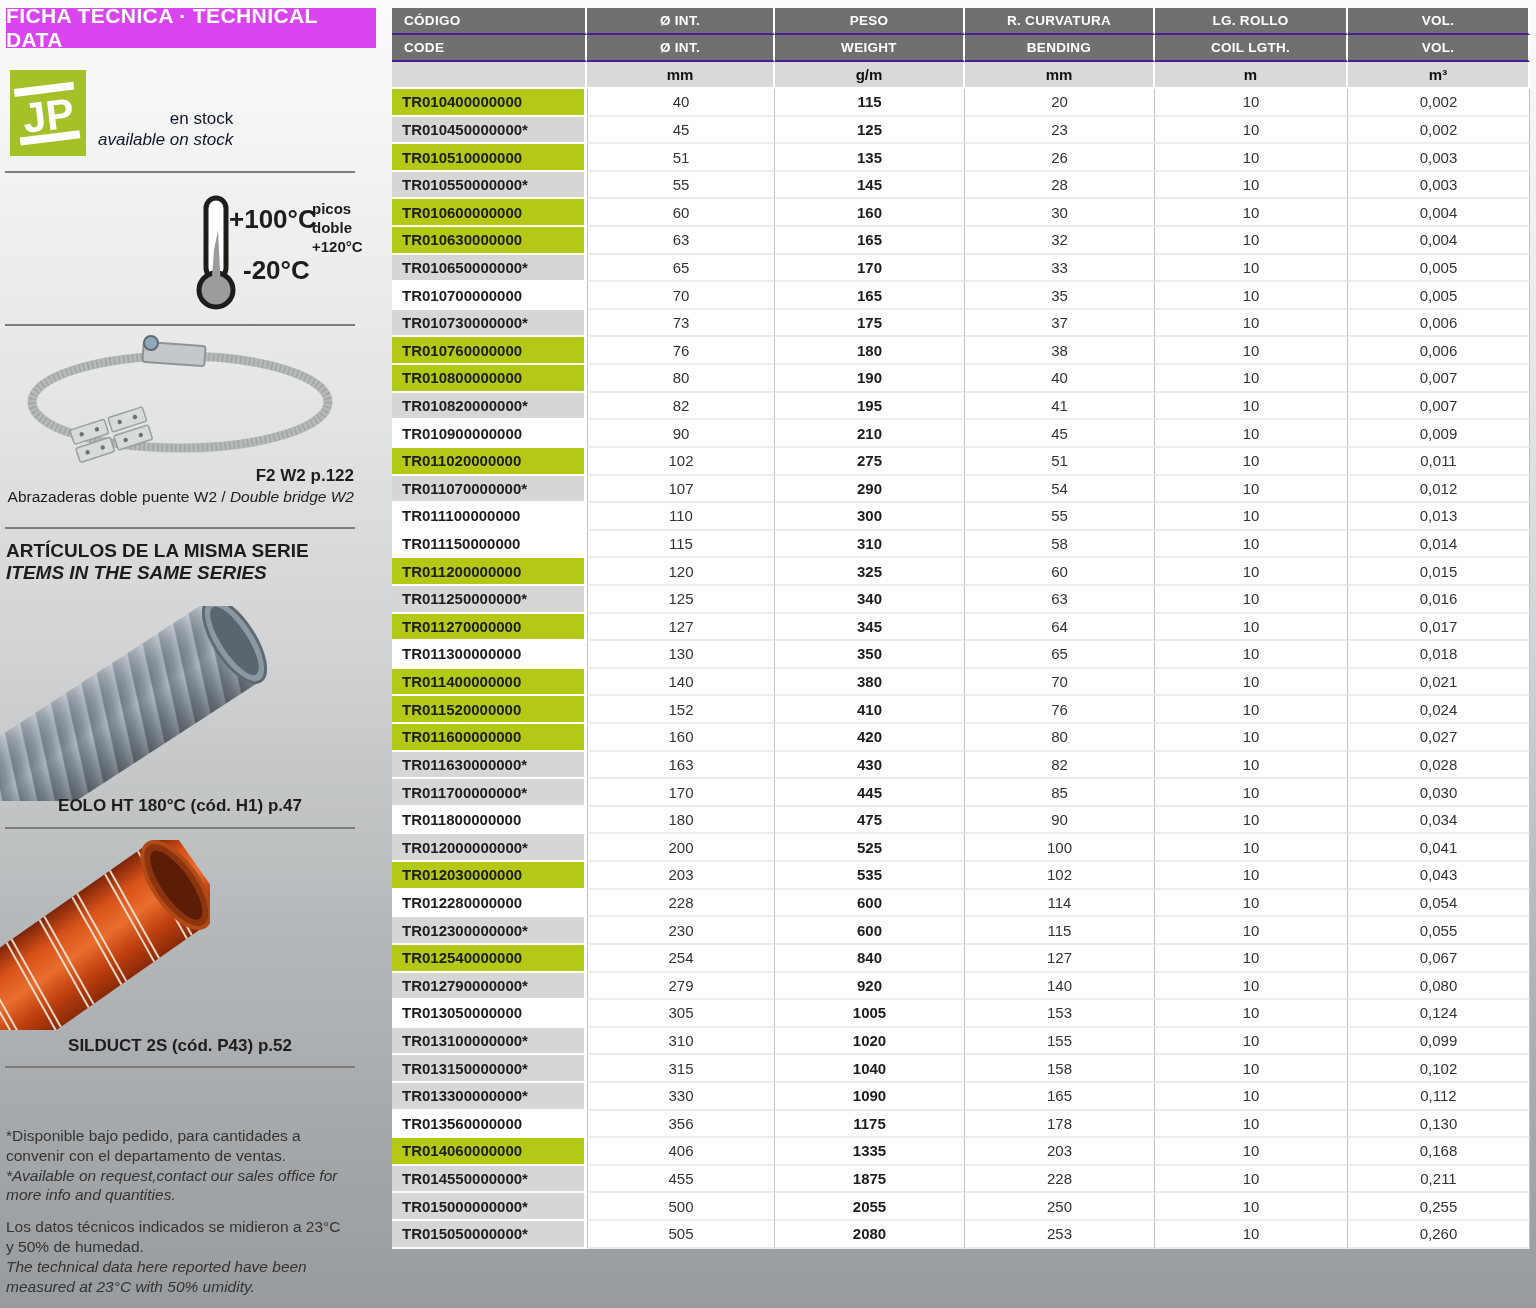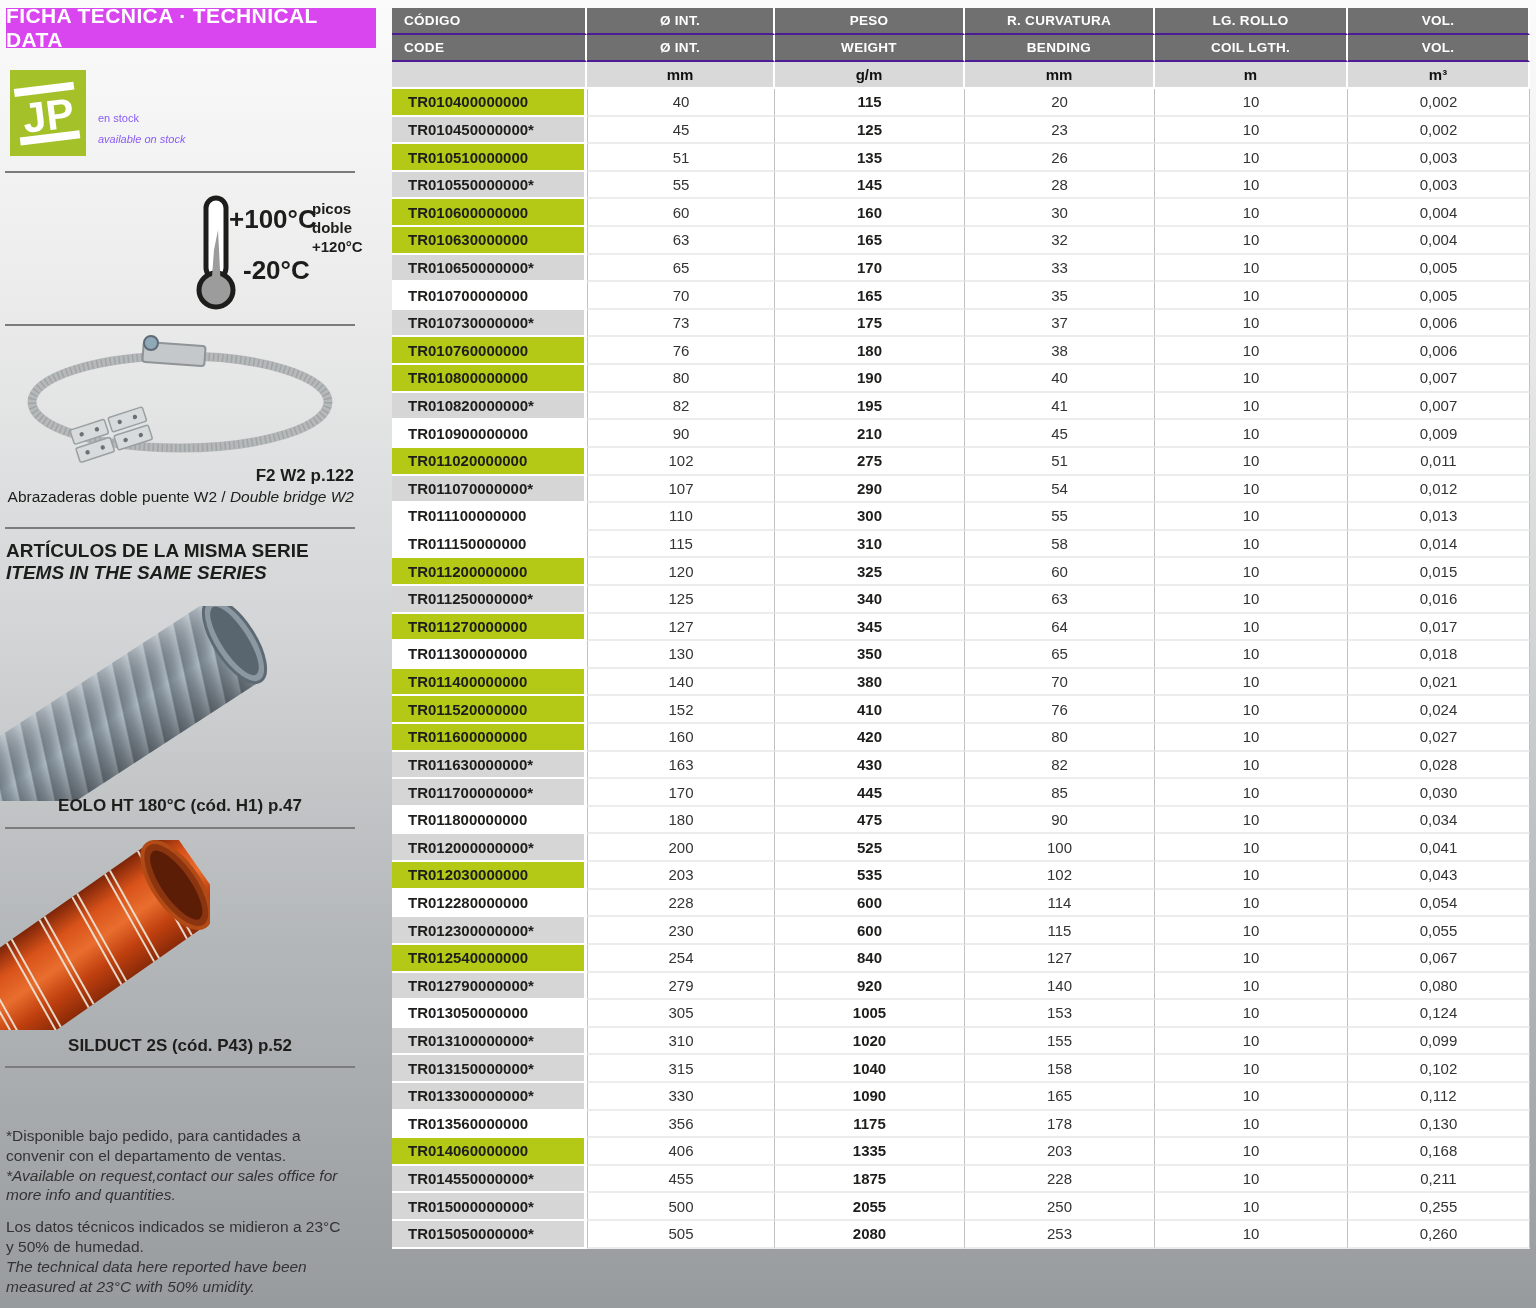--- a/index.html
+++ b/index.html
@@ -9,21 +9,21 @@
     background:linear-gradient(180deg,#fbfbfb 0%,#ececec 22%,#d3d5d6 48%,#b4b7b9 72%,#989b9e 100%);
   }
   
   .sidebar{position:absolute;left:0;top:0;width:390px;height:1308px;}
   .title-bar{
     position:absolute;left:6px;top:8px;width:370px;height:40px;
     background:#d946ef;color:#fff;font-weight:bold;font-size:21px;letter-spacing:.4px;
     display:flex;align-items:center;justify-content:center;
   }
   .jp-logo{position:absolute;left:10px;top:70px;width:76px;height:86px;}
-  .stock-text{position:absolute;left:98px;top:108px;font-size:11px;color:#8b5cf6;line-height:21px;}
+  .stock-text{position:absolute;left:98px;top:108px;font-size:17px;color:#0f172a;line-height:21px;text-align:right;}
   .stock-text .en{font-style:italic;}
   .divider{position:absolute;left:5px;width:350px;height:0;border-top:2px solid #7c7c7c;}
   .thermo{position:absolute;left:190px;top:194px;width:52px;height:118px;}
   .t-max{position:absolute;left:229px;top:204px;font-size:26px;font-weight:bold;color:#1d1d1b;}
   .t-min{position:absolute;left:243px;top:255px;font-size:26px;font-weight:bold;color:#1d1d1b;}
   .t-peaks{position:absolute;left:312px;top:199px;font-size:15px;font-weight:bold;color:#1d1d1b;line-height:19px;}
   .clamp{position:absolute;left:15px;top:334px;width:335px;height:130px;}
   .clamp-caption{position:absolute;left:6px;top:466px;width:348px;text-align:right;color:#1d1d1b;}
   .clamp-caption .ref{font-weight:bold;font-size:17px;}
   .clamp-caption .sub{font-size:15.5px;margin-top:2px;}
@@ -50,21 +50,21 @@
     border-right:2px solid #fff;border-bottom:2px solid #4c1d95;
   }
   .u-cell{
     background:#d9d9d9;color:#111;font-weight:bold;font-size:15px;
     display:flex;align-items:center;justify-content:center;box-sizing:border-box;
     border-right:2px solid #fff;border-bottom:2px solid #fff;
   }
   .h-cell.first{justify-content:flex-start;padding-left:12px;}
   .c-code{
     font-weight:bold;font-size:15px;color:#1d1d1b;box-sizing:border-box;
-    display:flex;align-items:center;padding-left:16px;
+    display:flex;align-items:center;padding-left:10px;
     border-right:3px solid #fff;border-bottom:2px solid #fff;background:#fff;
   }
   .c-code.s-stock{background:#b4c916;}
   .c-code.s-request{background:#d6d6d6;}
   .c-code.s-standard{background:#ffffff;}
   .c-val{
     background:#fff;font-size:15px;color:#333;box-sizing:border-box;
     display:flex;align-items:center;justify-content:center;
     border-right:1px solid #c2c2c2;border-bottom:2px solid #ececec;
   }

